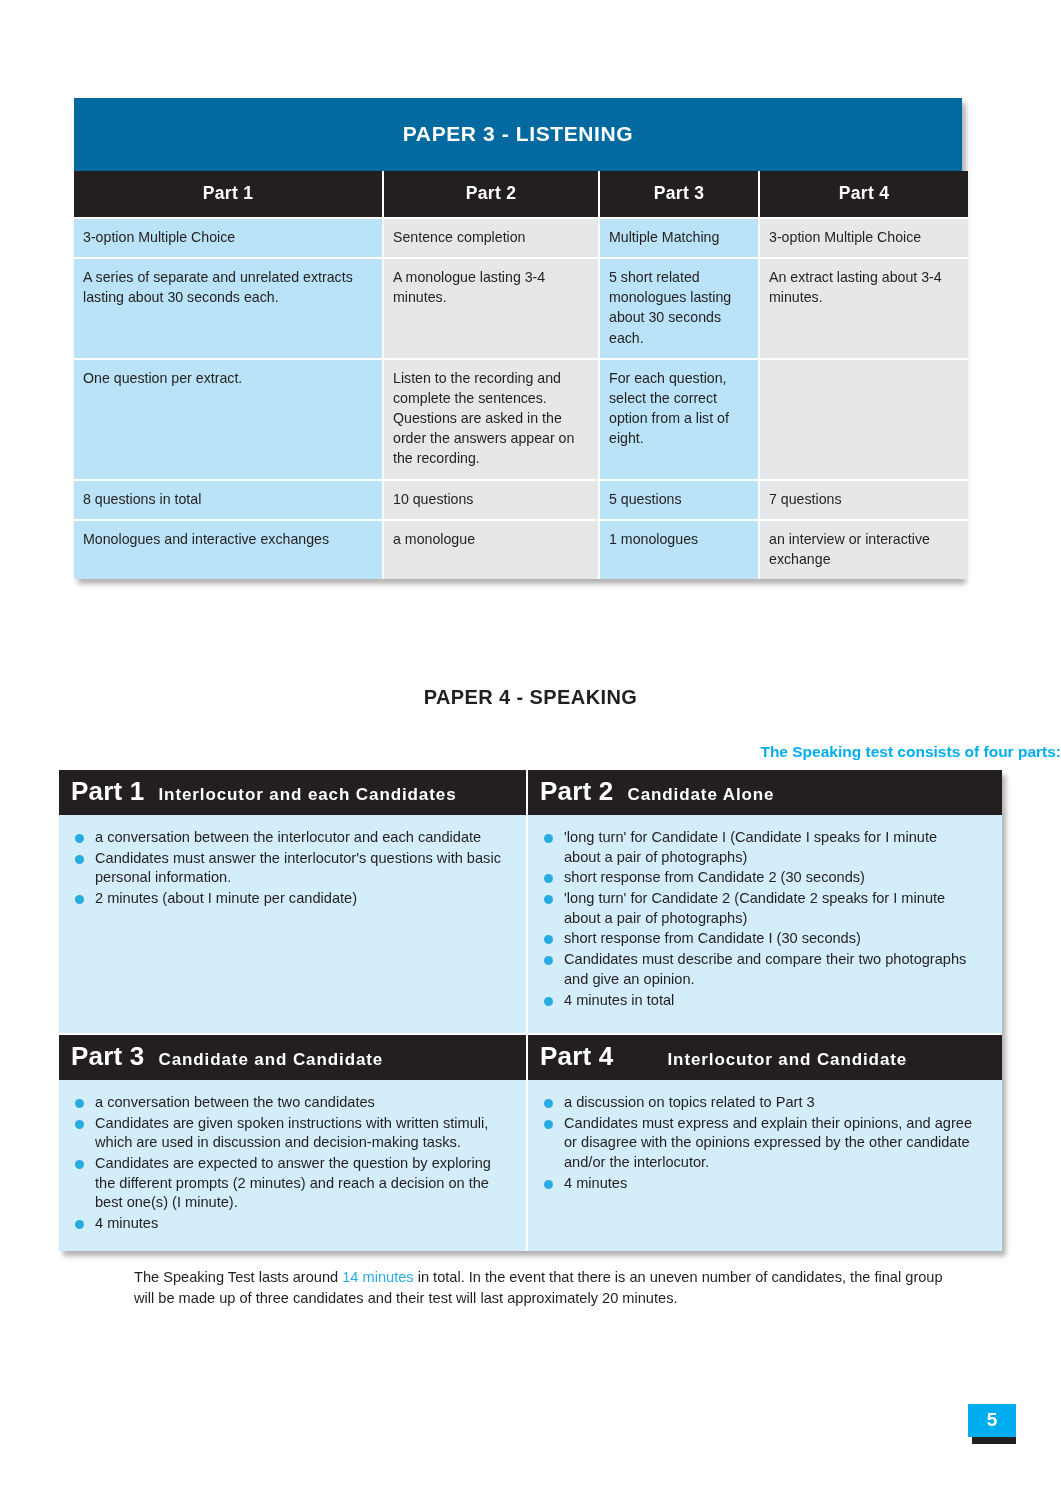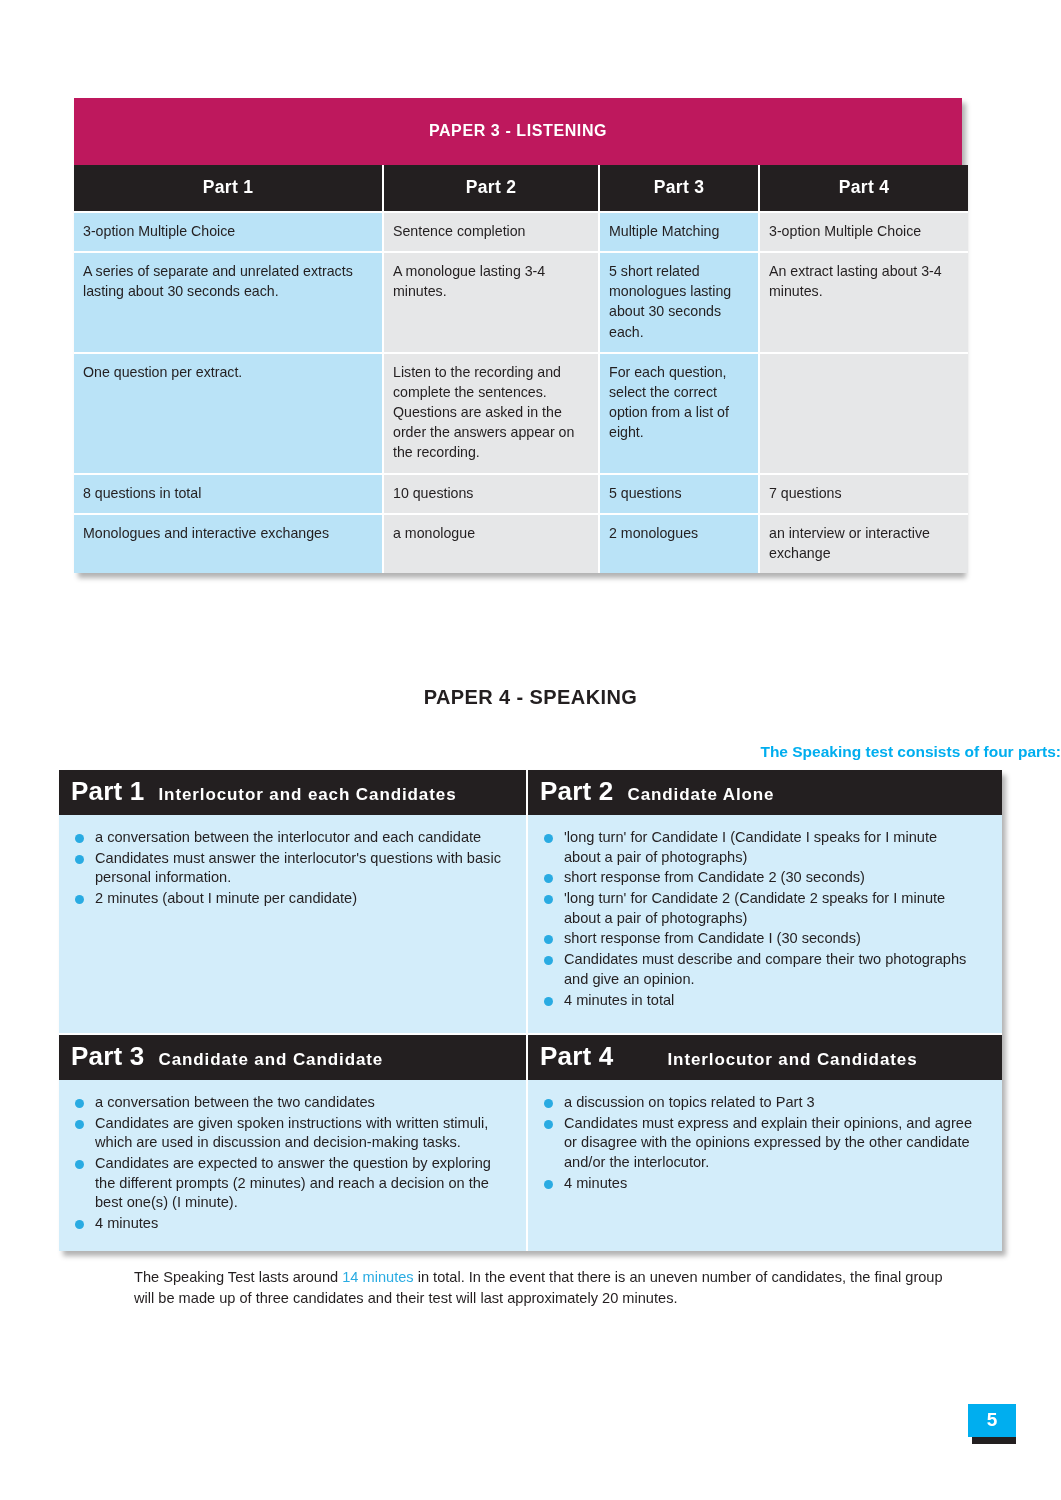--- a/index.html
+++ b/index.html
@@ -18,23 +18,23 @@
 
   
   .listening-wrap {
     position: absolute;
     left: 74px;
     top: 98px;
     width: 888px;
     box-shadow: 4px 5px 5px rgba(0,0,0,0.30);
   }
   .listening-title {
-    background: #be185d;
+    background: #0369a1;
     color: #ffffff;
-    font-size: 16px;
+    font-size: 21px;
     font-weight: bold;
     letter-spacing: 0.6px;
     text-align: center;
     padding: 24px 0 25px 0;
   }
   table.listening {
     border-collapse: collapse;
     width: 888px;
     table-layout: fixed;
   }
@@ -220,21 +220,21 @@
       </tr>
       <tr>
         <td class="blue">8 questions in total</td>
         <td class="gray">10 questions</td>
         <td class="blue">5 questions</td>
         <td class="gray">7 questions</td>
       </tr>
       <tr>
         <td class="blue">Monologues and interactive exchanges</td>
         <td class="gray">a monologue</td>
-        <td class="blue">2 monologues</td>
+        <td class="blue">1 monologues</td>
         <td class="gray">an interview or interactive exchange</td>
       </tr>
     </tbody>
   </table>
 </div>
 
 <div class="speaking-title">PAPER 4 - SPEAKING</div>
 <div class="speaking-sub">The Speaking test consists of four parts:</div>
 
 <div class="speak-grid">
@@ -275,21 +275,21 @@
       <li><span class="dot"></span><span>a conversation between the two candidates</span></li>
       <li><span class="dot"></span><span>Candidates are given spoken instructions with written stimuli, which are used in discussion and decision-making tasks.</span></li>
       <li><span class="dot"></span><span>Candidates are expected to answer the question by exploring the different prompts (2 minutes) and reach a decision on the best one(s) (I minute).</span></li>
       <li><span class="dot"></span><span>4 minutes</span></li>
     </ul>
   </div>
 
   <div class="speak-cell">
     <div class="speak-head indent-4">
       <span class="pnum">Part 4</span>
-      <span class="psub">Interlocutor and Candidates</span>
+      <span class="psub">Interlocutor and Candidate</span>
     </div>
     <ul class="speak-list">
       <li><span class="dot"></span><span>a discussion on topics related to Part 3</span></li>
       <li><span class="dot"></span><span>Candidates must express and explain their opinions, and agree or disagree with the opinions expressed by the other candidate and/or the interlocutor.</span></li>
       <li><span class="dot"></span><span>4 minutes</span></li>
     </ul>
   </div>
 
 </div>
 

